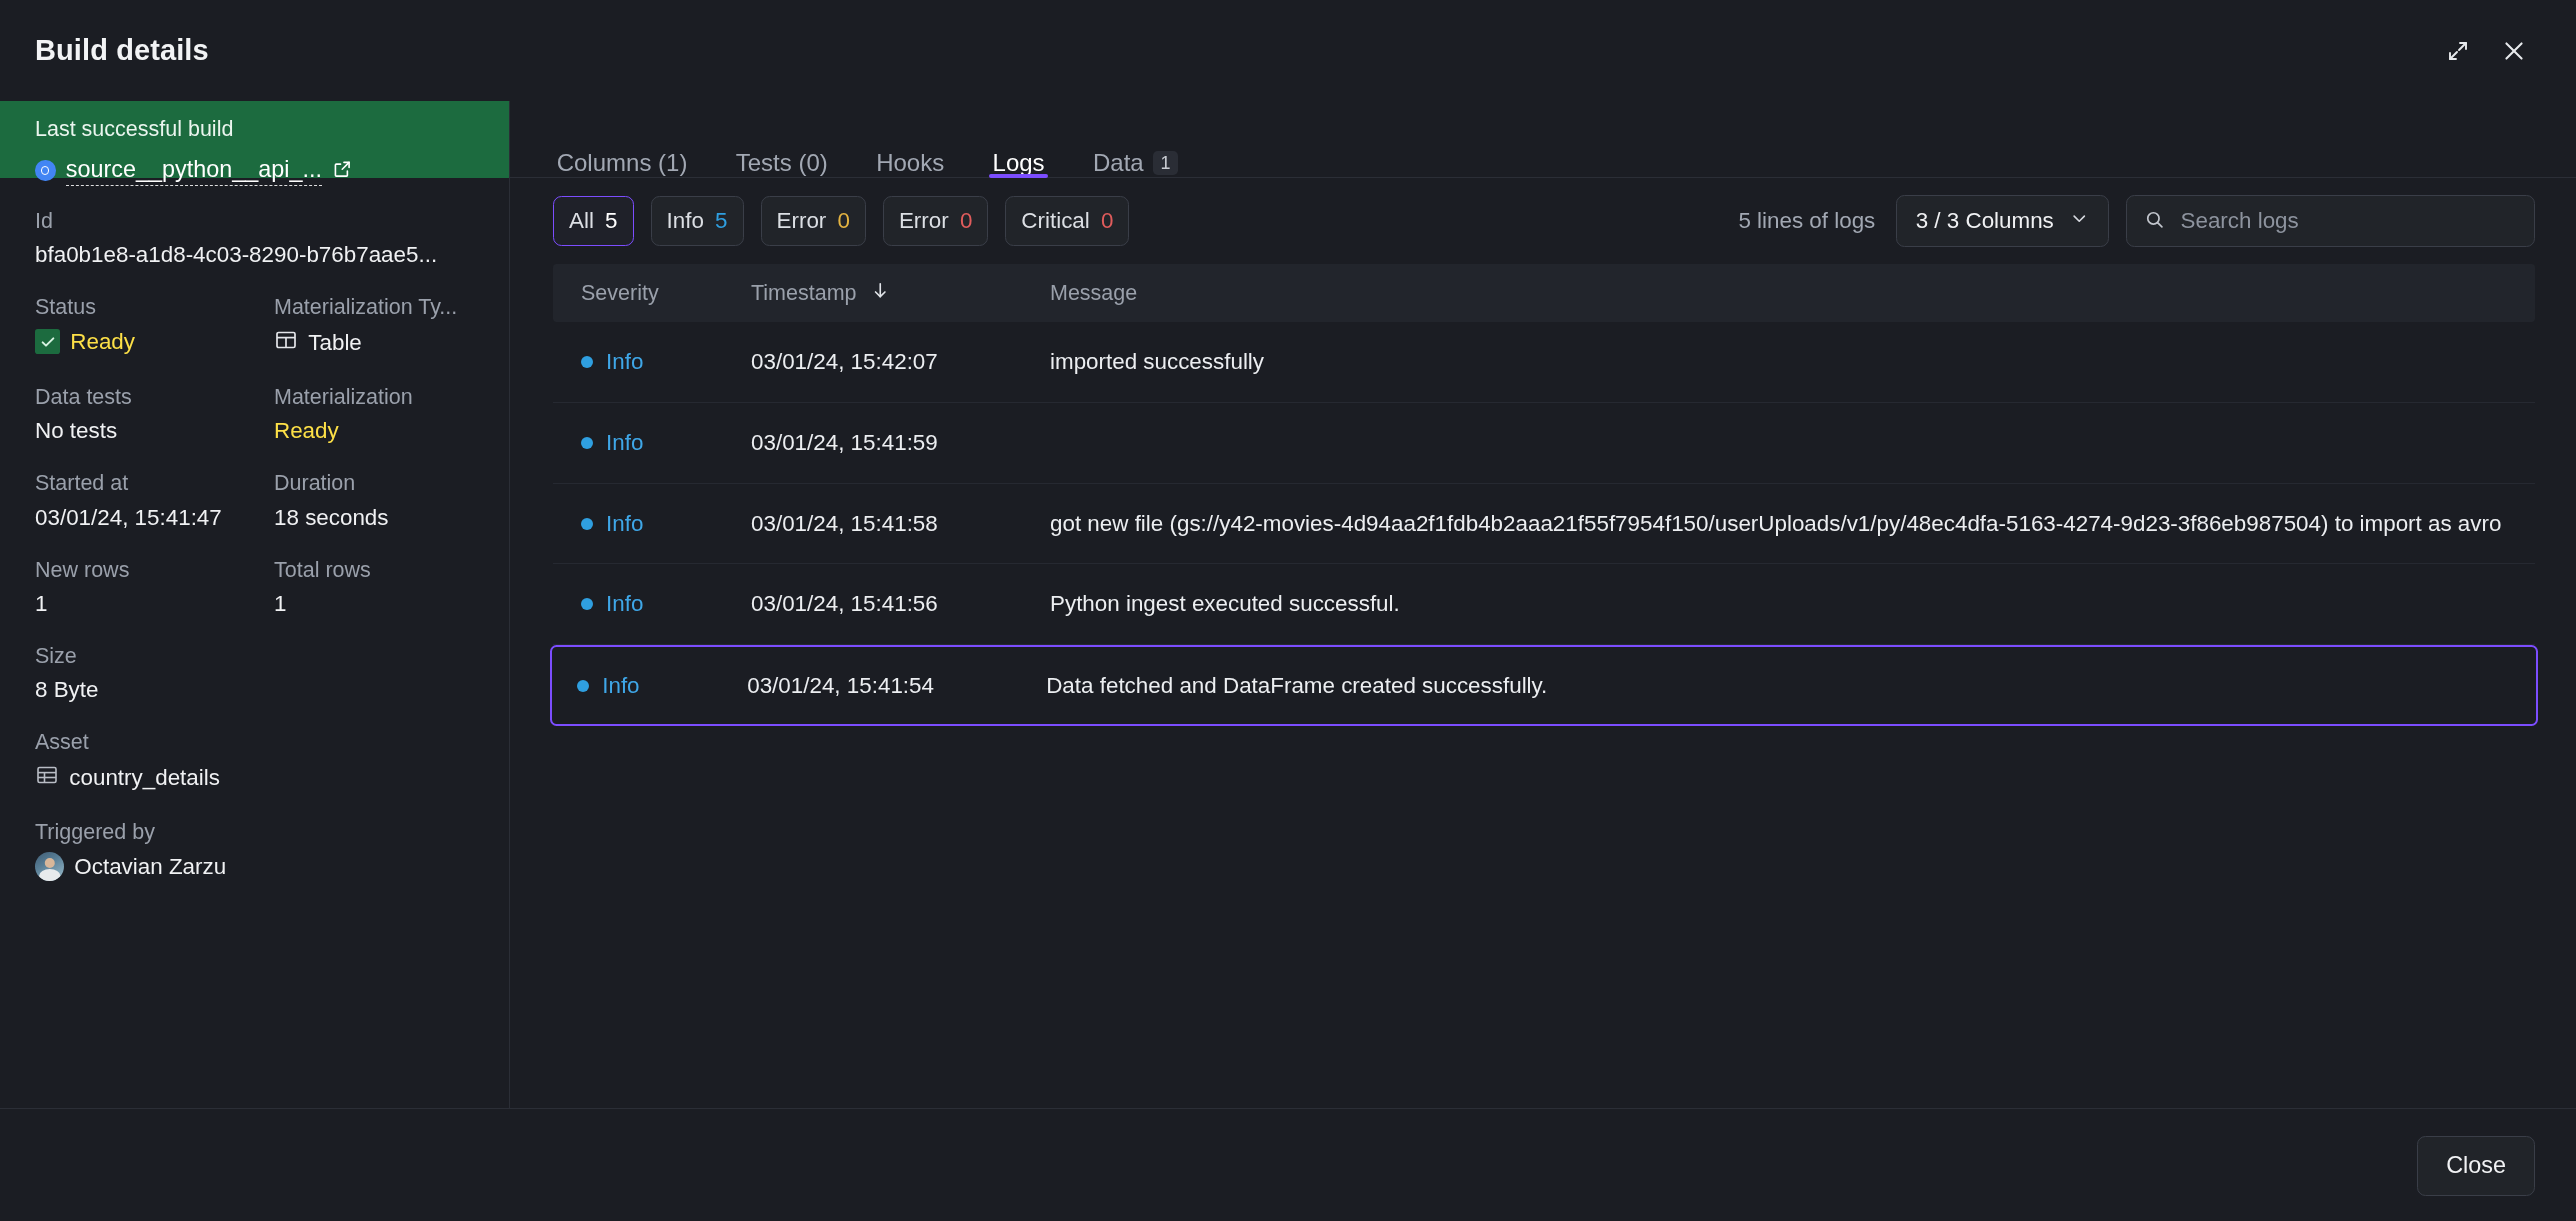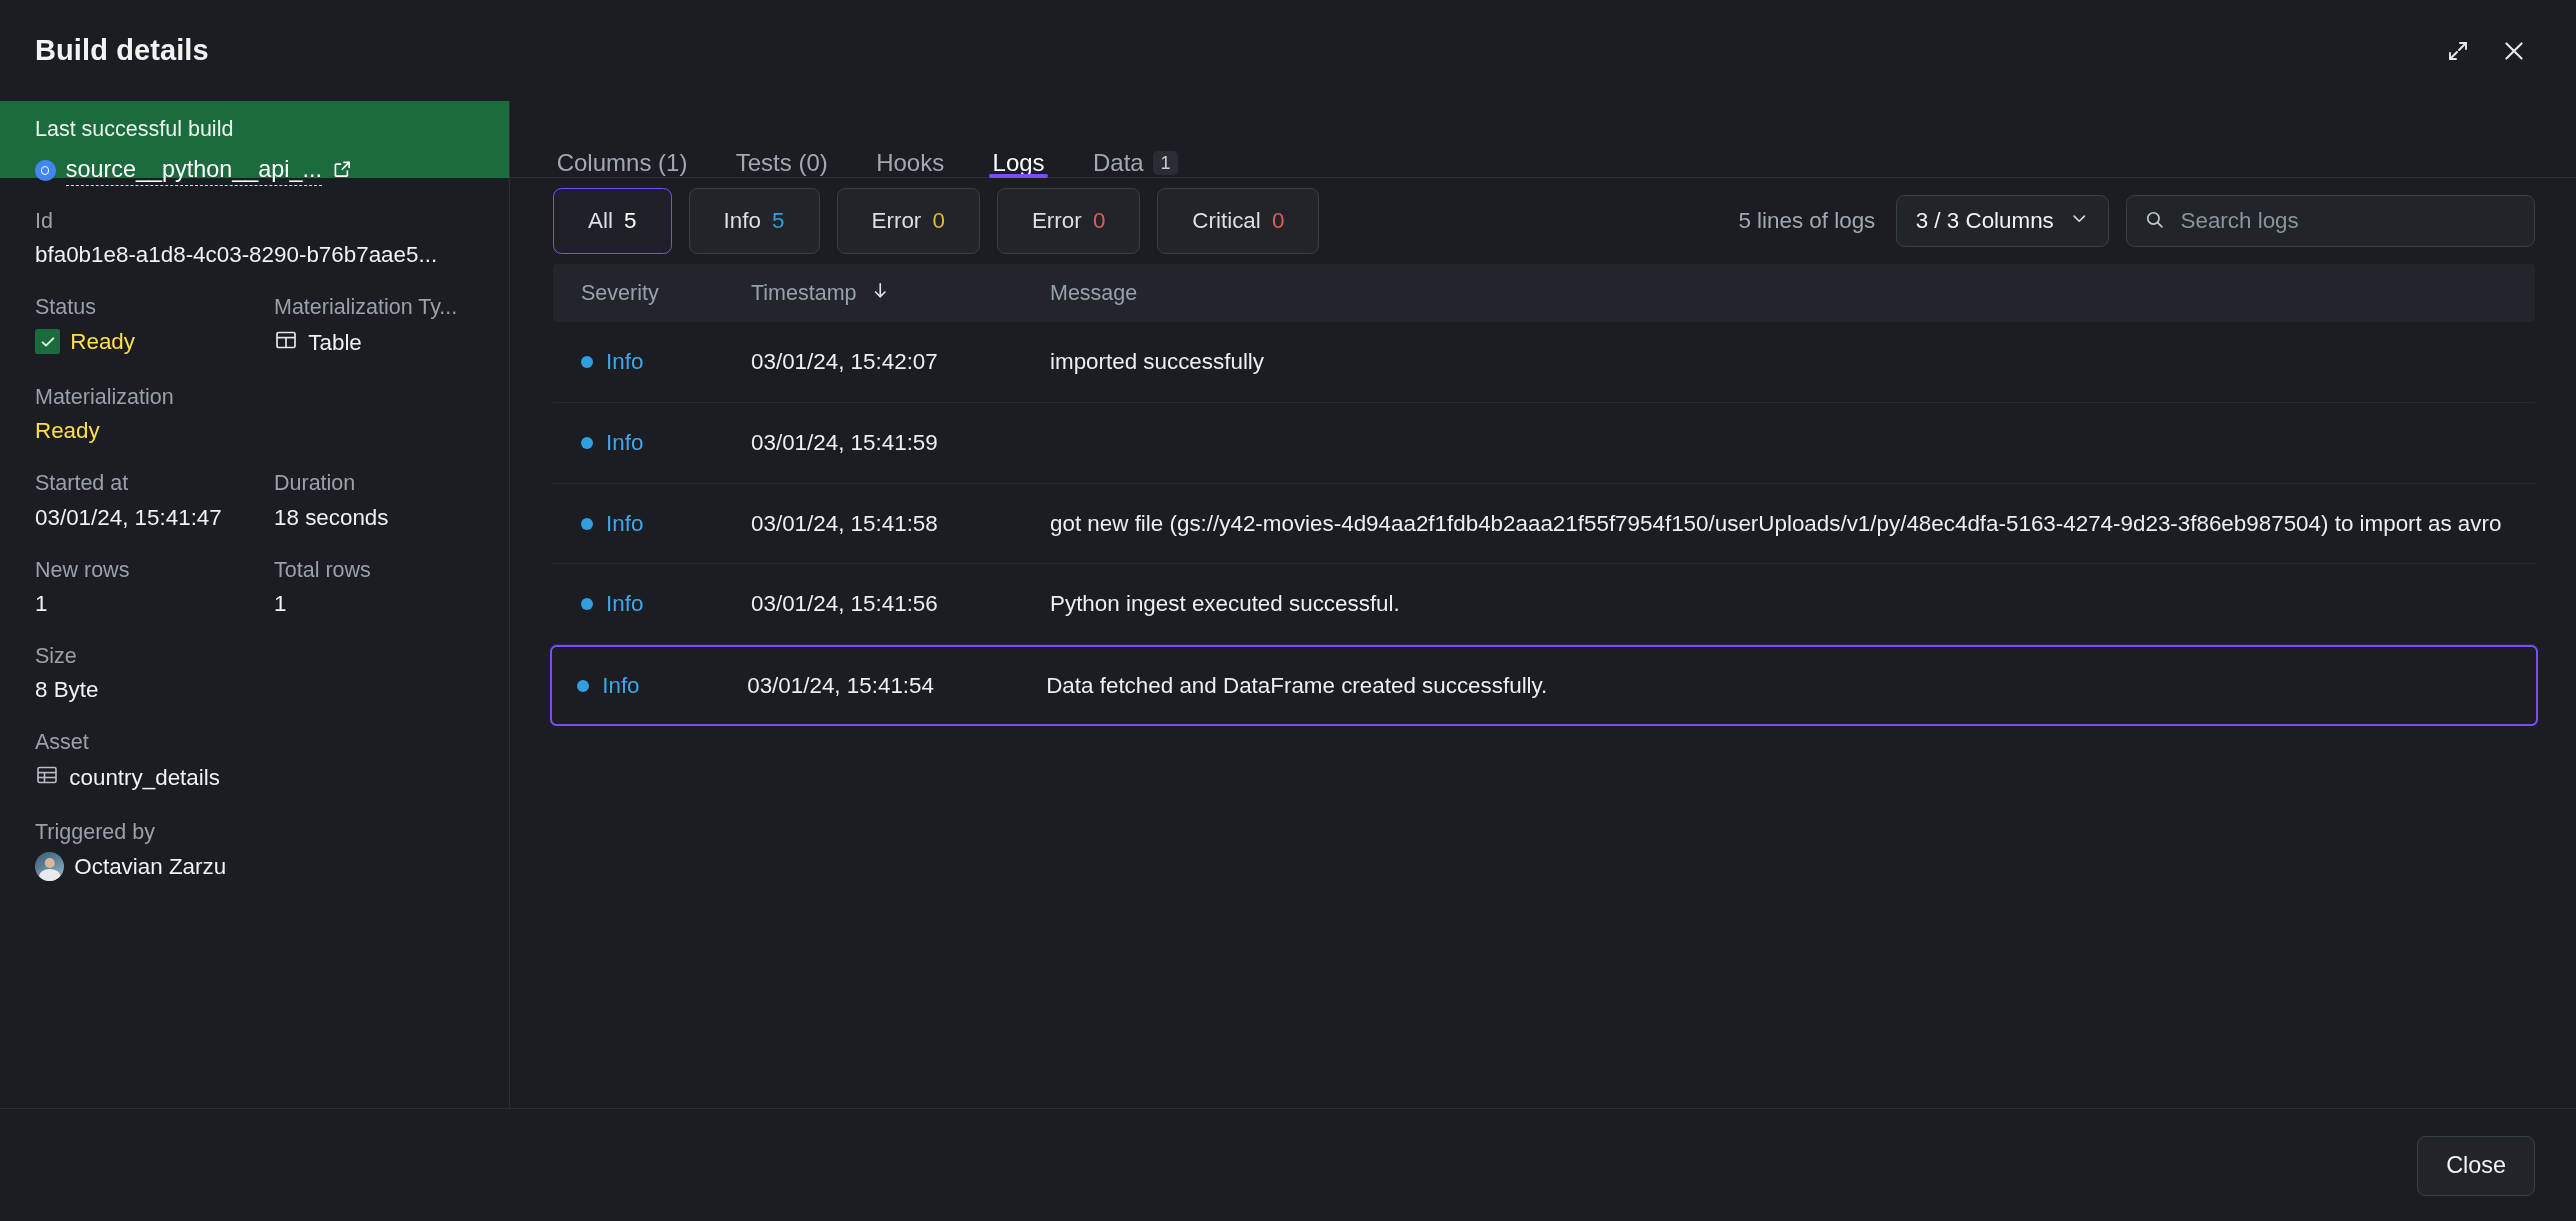--- a/index.html
+++ b/index.html
@@ -231,25 +231,25 @@
   .toolbar {
     height: 86px;
     flex: 0 0 86px;
     display: flex;
     align-items: center;
     padding: 0 41px 0 43px;
     box-sizing: border-box;
     gap: 17px;
   }
   .chip {
-    height: 66px;
+    height: 50px;
     display: flex;
     align-items: center;
     gap: 11.2px;
-    padding: 0 34px;
+    padding: 0 15px;
     border-radius: 8.4px;
     border: 0.9px solid #3a3e48;
     background: #212429;
     font-size: 22.4px;
     color: #dcdfe4;
     cursor: pointer;
     box-sizing: border-box;
     white-space: nowrap;
   }
   .chip.selected {
@@ -458,20 +458,24 @@
                     <path d="M12 9.6v9.9"></path>
                 </svg>
               </span>
               <span>Table</span>
             </div>
           </div>
         </div>
 
         <div class="grid2">
           <div class="field">
+            <div class="f-label">Data tests</div>
+            <div class="f-value">No tests</div>
+          </div>
+          <div class="field">
             <div class="f-label">Materialization</div>
             <div class="f-value green">Ready</div>
           </div>
         </div>
 
         <div class="grid2">
           <div class="field">
             <div class="f-label">Started at</div>
             <div class="f-value">03/01/24, 15:41:47</div>
           </div>

